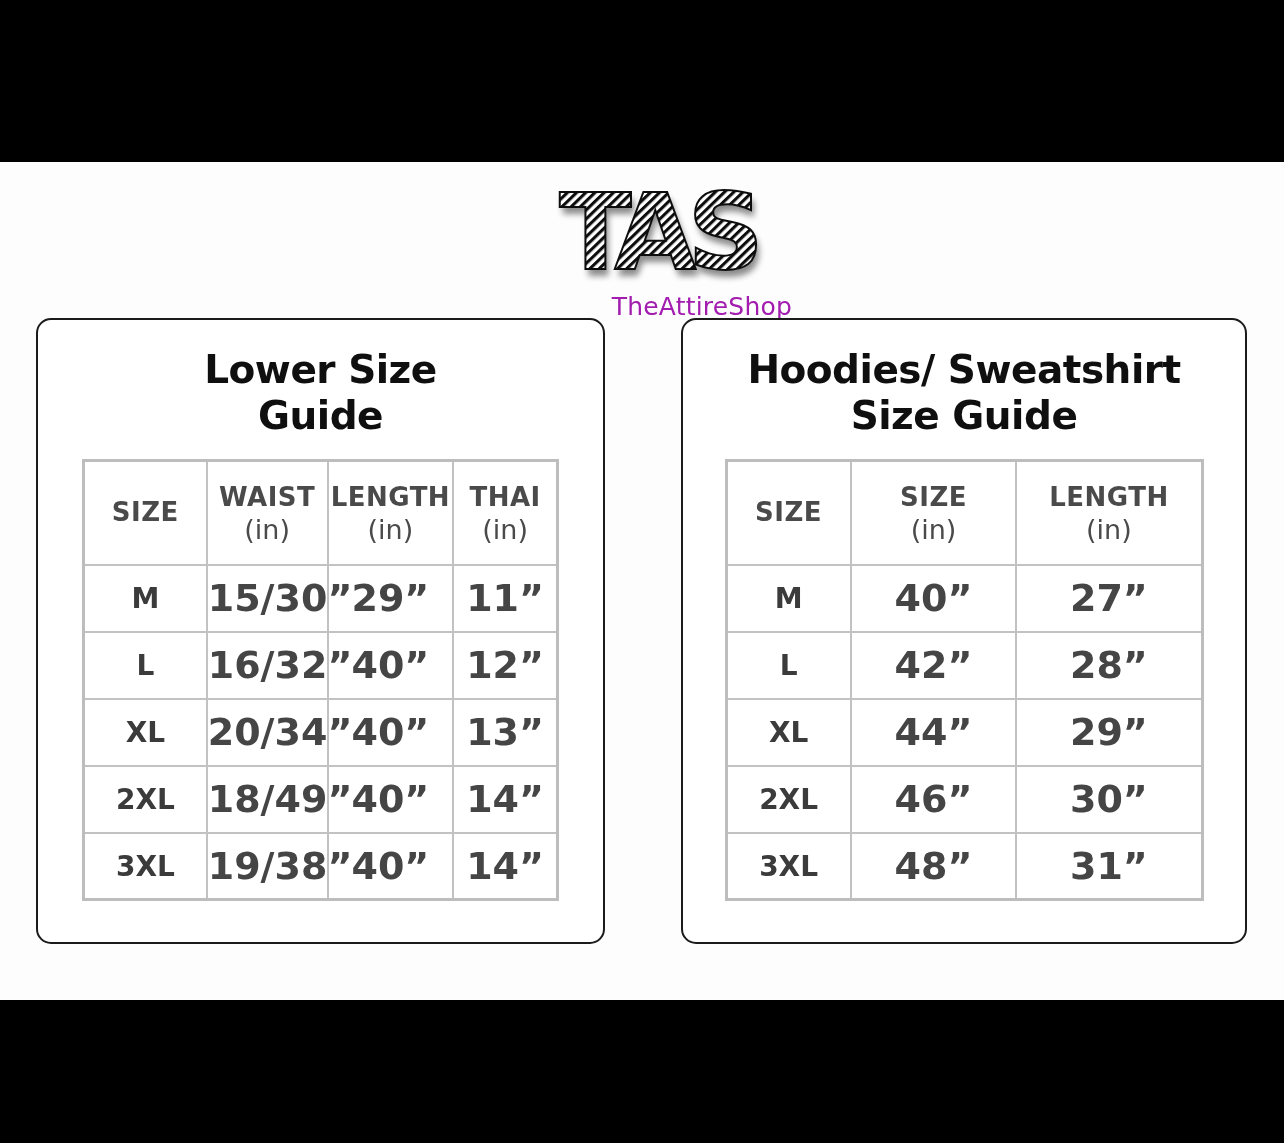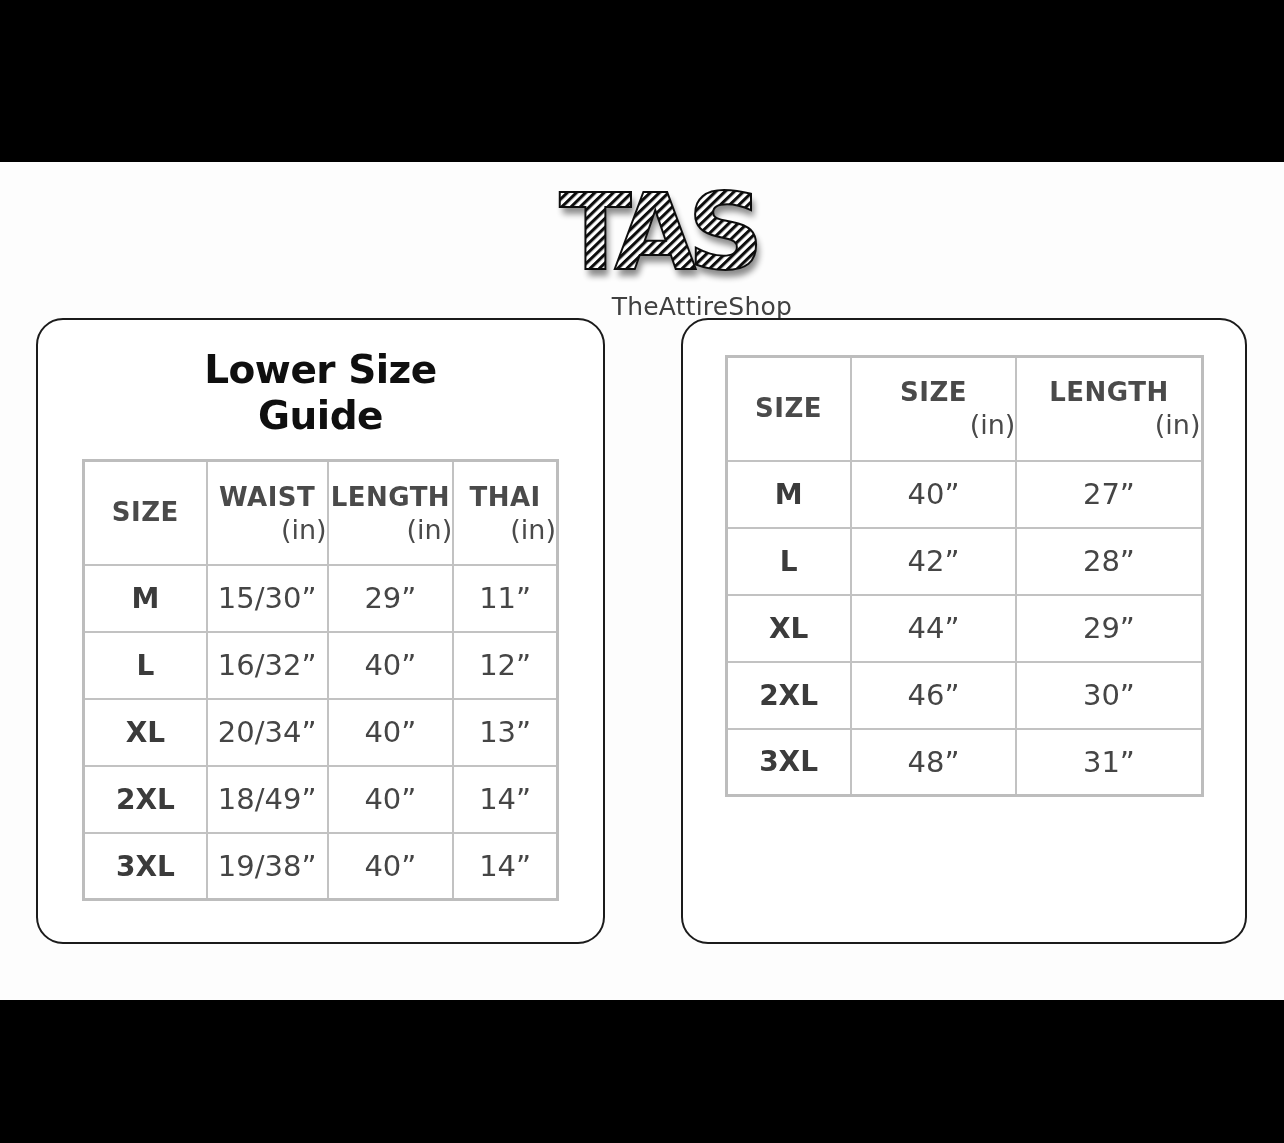--- a/index.html
+++ b/index.html
@@ -5,41 +5,41 @@
   * { margin:0; padding:0; box-sizing:border-box; }
   html,body { width:1284px; height:1143px; }
   body { font-family:"DejaVu Sans", sans-serif; background:#fdfdfd; position:relative; overflow:hidden; }
 
   .letterbox { position:absolute; left:0; width:1284px; background:#000; }
   .letterbox.top { top:0; height:162px; }
   .letterbox.bottom { top:1000px; height:143px; }
 
   .logo-wrap { position:absolute; top:172px; left:50%; transform:translateX(-50%);
                width:300px; text-align:right; }
-  .brand-name { font-size:25px; color:#404040; letter-spacing:0.2px; margin-top:-6px;
+  .brand-name { font-size:25px; color:#a21caf; letter-spacing:0.2px; margin-top:-6px;
                 font-weight:500; }
 
   .card { position:absolute; top:318px; height:626px; background:#fff;
-          border:2.5px solid #1b1b1b; border-radius:27px; padding-top:27px; }
+          border:2.5px solid #1b1b1b; border-radius:15px; padding-top:27px; }
   .card-left  { left:36px;  width:569px; }
   .card-right { left:681px; width:566px; }
 
   .card-title { text-align:center; font-size:39px; line-height:1.17; font-weight:800;
                 color:#0f0f0f; letter-spacing:-0.5px; margin-bottom:21px; }
   .card-title span { display:block; }
 
   table { border-collapse:collapse; margin:8px auto; background:#fff;
           border:3px solid #bdbdbd; table-layout:fixed; }
   .card-left  table { width:477px; }
   .card-right table { width:479px; }
   th, td { border:2px solid #c2c2c2; text-align:center; vertical-align:middle; }
   th { height:104px; color:#4a4a4a; font-weight:bold; }
   th .lbl  { display:block; font-size:26px; letter-spacing:0.5px; }
-  th .unit { display:block; font-size:27px; font-weight:normal; margin-top:2px;text-align:right; }
-  td { height:67px; font-size:29px; color:#454545; font-weight:400; }
+  th .unit { display:block; font-size:27px; font-weight:normal; margin-top:2px; }
+  td { height:67px; font-size:38px; color:#454545; font-weight:700; }
   td.size-col { font-weight:bold; font-size:28px; color:#3b3b3b; }
 
   
   .card-left  col.c0 { width:26%; }  .card-left  col.c1 { width:25.5%; }
   .card-left  col.c2 { width:26.5%; }.card-left  col.c3 { width:22%; }
   .card-right col.c0 { width:26.2%; }.card-right col.c1 { width:34.8%; }
   .card-right col.c2 { width:39%; }
 </style>
 </head>
 <body>
@@ -126,20 +126,24 @@
           <td class="size-col">3XL</td>
           <td>19/38”</td>
           <td>40”</td>
           <td>14”</td>
         </tr>
       </tbody>
     </table>
   </section>
 
   <section class="card card-right">
+    <h2 class="card-title">
+      <span>Hoodies/ Sweatshirt</span>
+      <span>Size Guide</span>
+    </h2>
     <table>
       <colgroup>
           <col class="c0">
           <col class="c1">
           <col class="c2">
         </colgroup>
       <thead>
         <tr>
           <th>
             <span class="lbl">SIZE</span>

